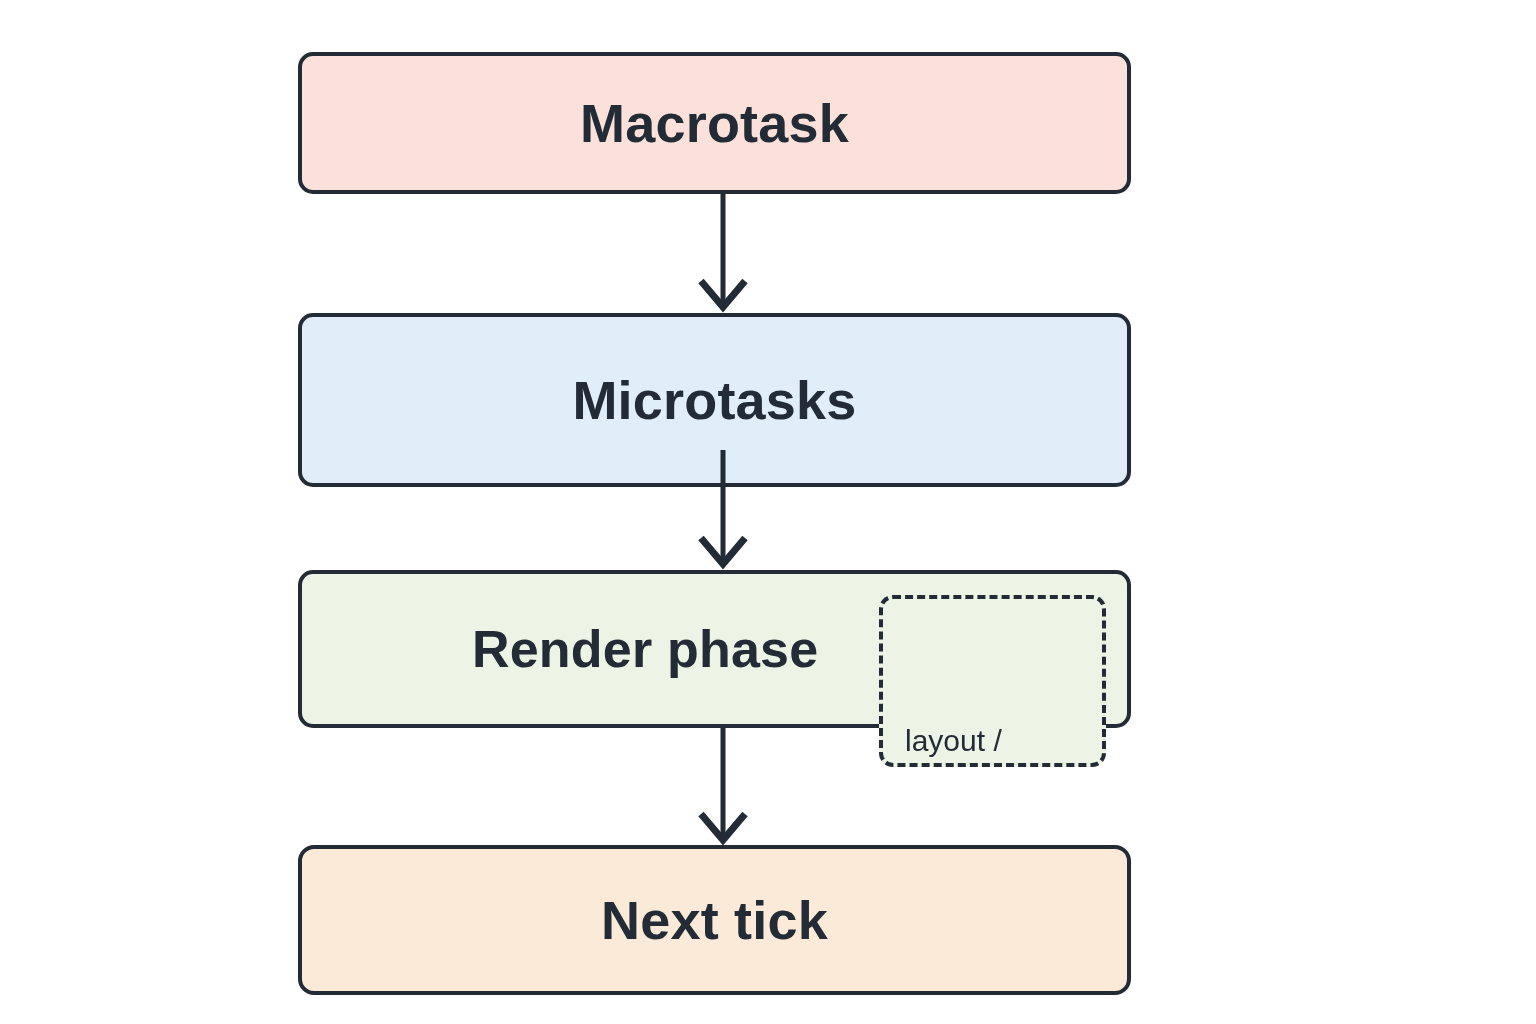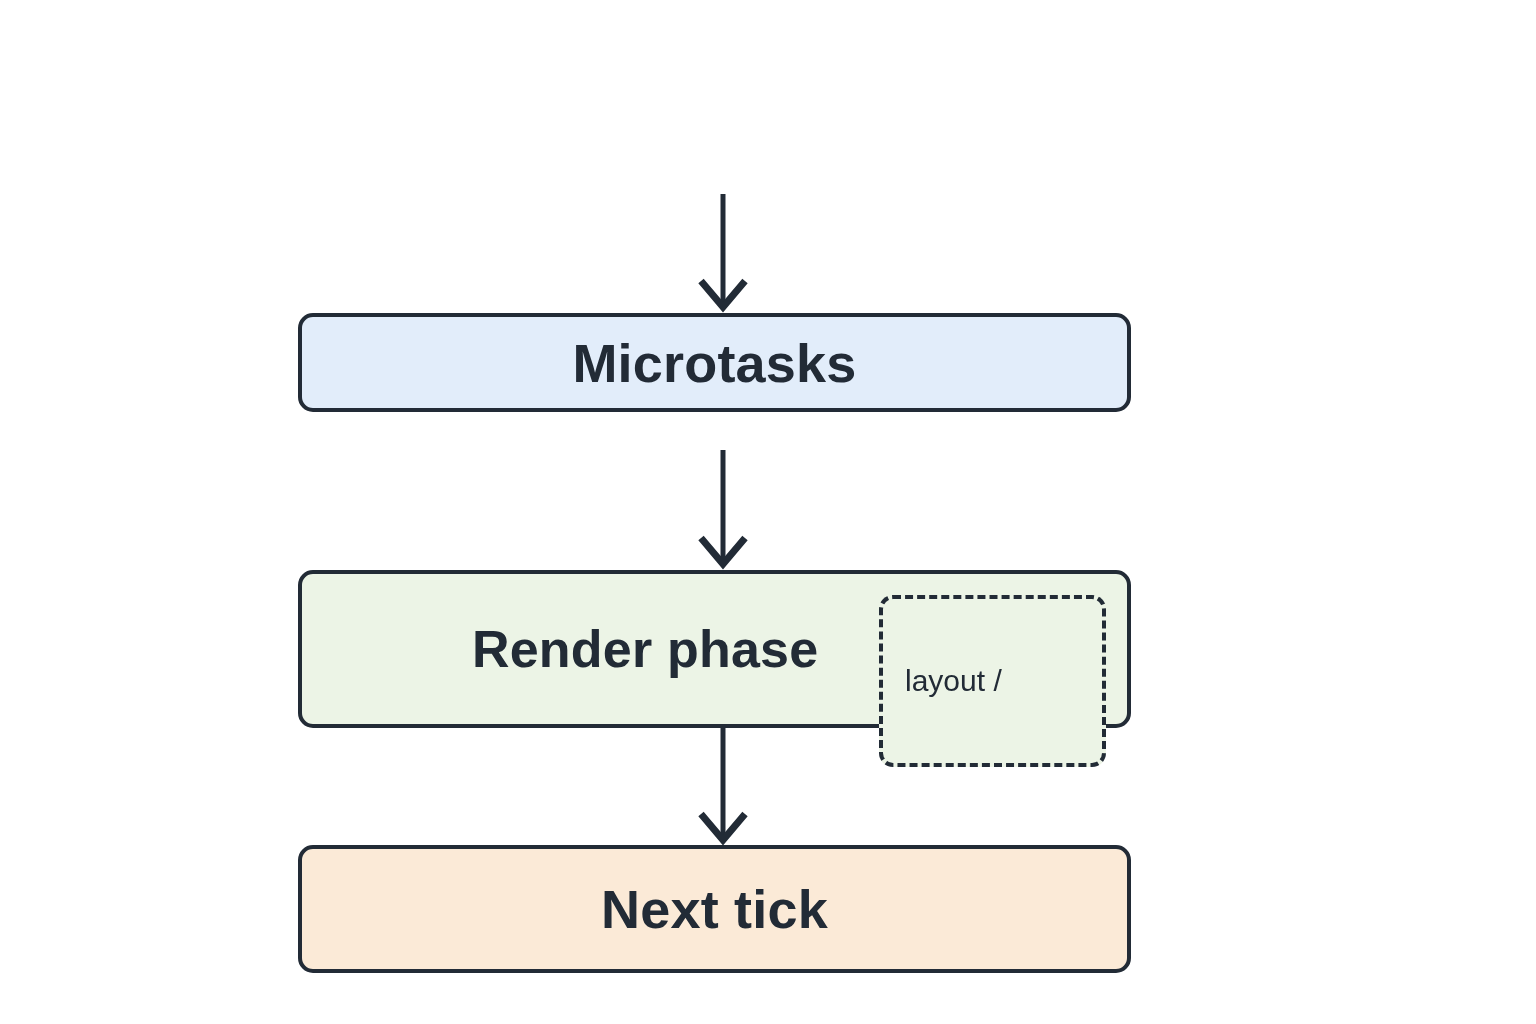--- a/index.html
+++ b/index.html
@@ -35,23 +35,23 @@
   .node-label {
     color: #222b36;
     font-size: 54px;
     font-weight: 700;
     letter-spacing: 0.2px;
     line-height: 1;
     white-space: nowrap;
   }
 
   #node-macrotask  { top: 52px;  height: 142px; background: #fce0da; }
-  #node-microtasks { top: 313px; height: 99px; background: #e2edfa; }
+  #node-microtasks { top: 313px; height: 174px; background: #e2edfa; }
   #node-render     { top: 570px; height: 158px; background: #ecf4e6; }
-  #node-nexttick   { top: 845px; height: 128px; background: #fbead7; }
+  #node-nexttick   { top: 845px; height: 150px; background: #fbead7; border-radius: 16px; }
 
   
   #node-render {
     justify-content: flex-start;
     padding-left: 170px;
   }
   #node-render .node-label { font-size: 52px; }
 
   
   #annotation {
@@ -59,21 +59,21 @@
     left: 879px;
     top: 595px;
     width: 227px;
     height: 172px;
     box-sizing: border-box;
     border: 4px dashed #222b36;
     border-radius: 14px;
     background: #ecf4e6;
     display: flex;
     flex-direction: column;
-    justify-content: center;
+    justify-content: flex-end;
     padding-left: 22px;
     z-index: 5;
   }
   .annotation-line {
     color: #222b36;
     font-size: 30px;
     font-weight: 400;
     line-height: 1.47;
     white-space: nowrap;
   }
@@ -105,20 +105,23 @@
       <line x1="723" y1="450" x2="723" y2="562" stroke="#222b36" stroke-width="5"></line>
       <polyline points="701,538 723,564 745,538" fill="none" stroke="#222b36" stroke-width="7" stroke-linecap="butt" stroke-linejoin="miter"></polyline>
     </g>
 
     <g>
       <line x1="723" y1="728" x2="723" y2="838" stroke="#222b36" stroke-width="5"></line>
       <polyline points="701,814 723,840 745,814" fill="none" stroke="#222b36" stroke-width="7" stroke-linecap="butt" stroke-linejoin="miter"></polyline>
     </g>
   </svg>
 
+  <div class="node" id="node-macrotask">
+    <span class="node-label">Macrotask</span>
+  </div>
 
   <div class="node" id="node-microtasks">
     <span class="node-label">Microtasks</span>
   </div>
 
   <div class="node" id="node-render">
     <span class="node-label">Render phase</span>
   </div>
 
   <div id="annotation">

